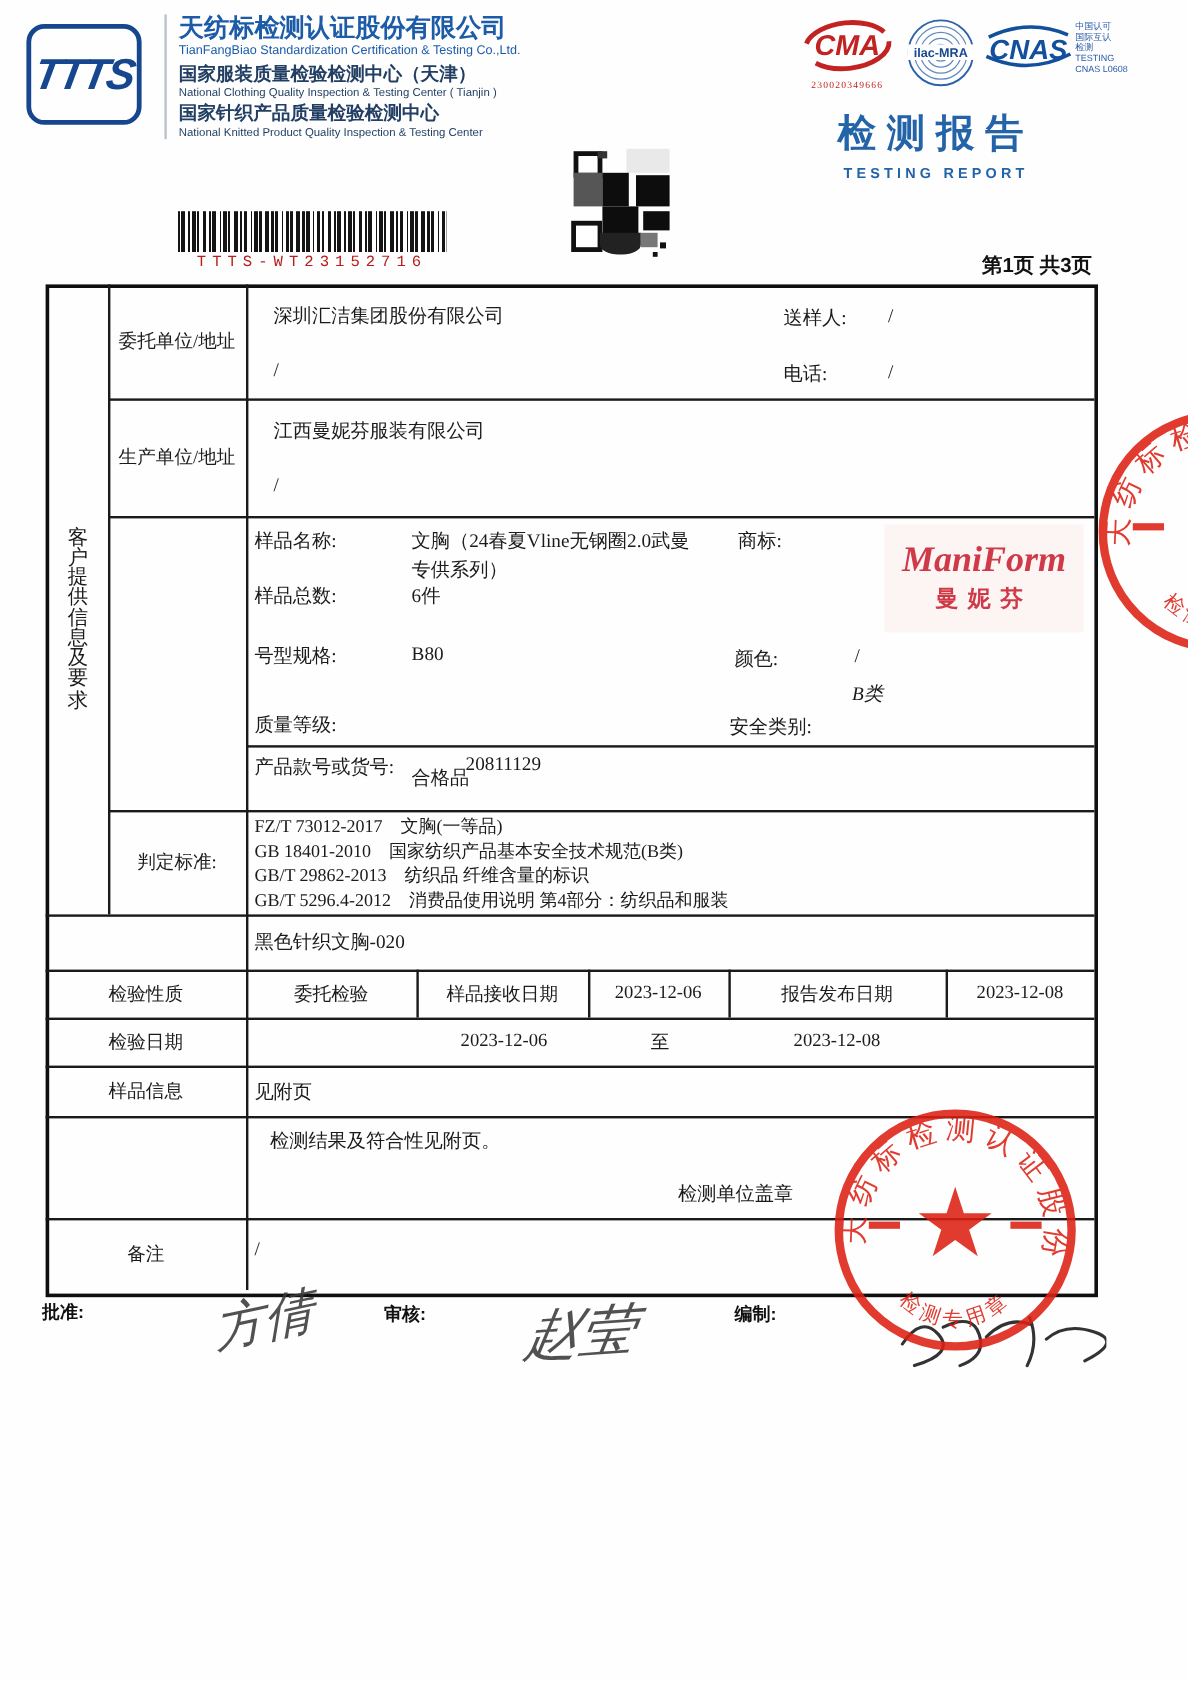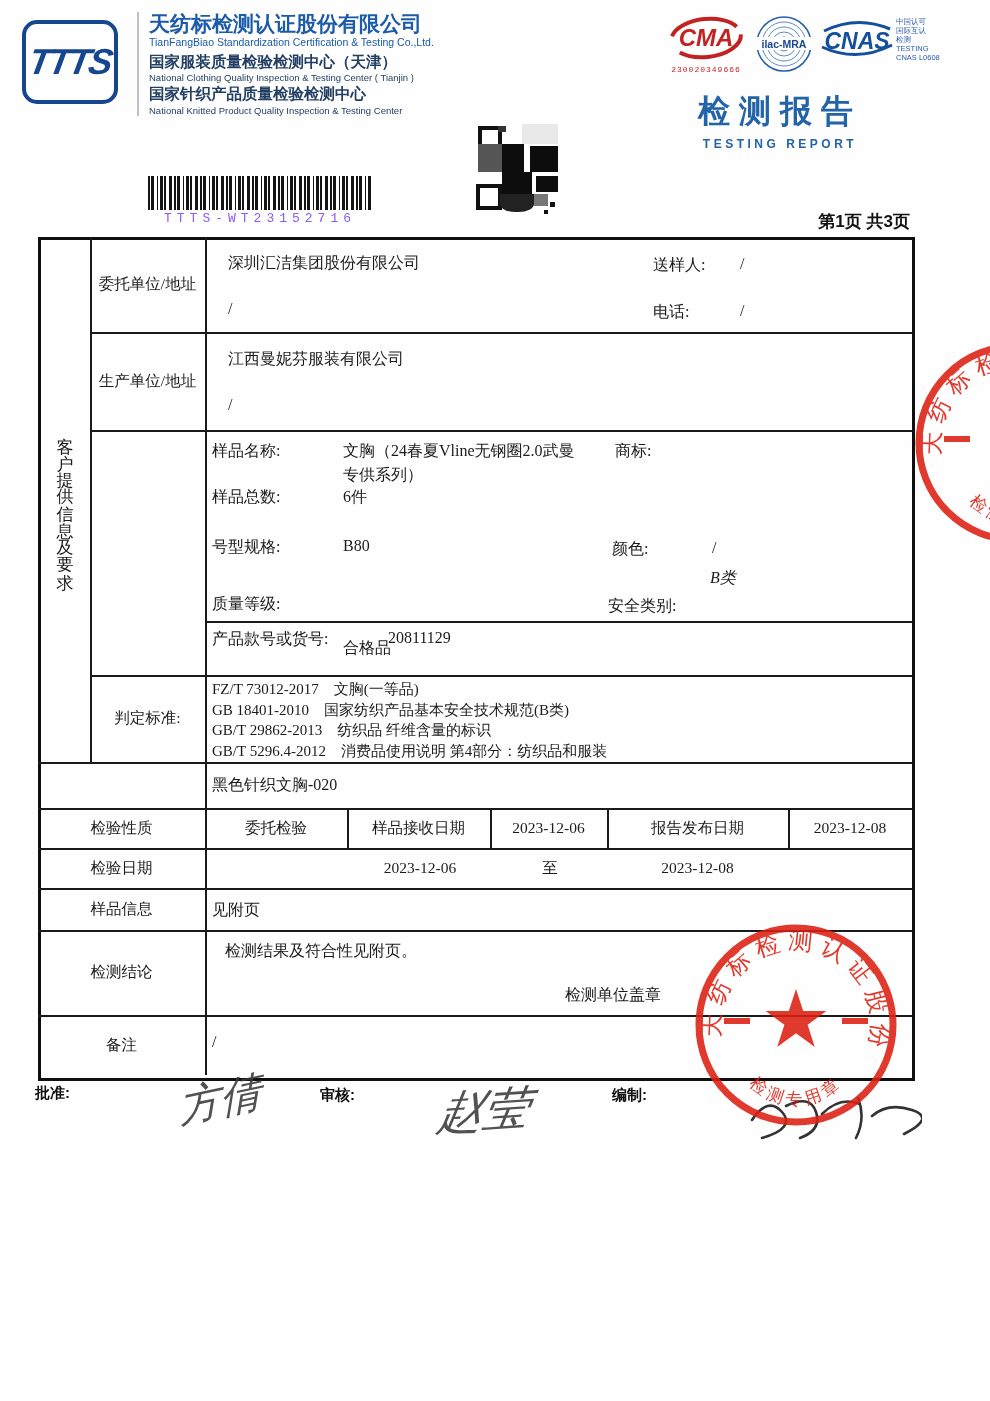--- a/index.html
+++ b/index.html
@@ -19,32 +19,32 @@
   .hdr-div{position:absolute;left:137px;top:12px;width:2px;height:104px;background:#b9c3cd;}
   .co{position:absolute;left:149px;top:13px;line-height:1.05;}
   .co .cn1{font-family:"Liberation Sans",sans-serif;font-weight:bold;font-size:21px;color:#1b5ba8;}
   .co .en1{font-family:"Liberation Sans",sans-serif;font-size:10.5px;color:#1b5ba8;margin-top:2px;}
   .co .cn2{font-family:Liberation Mono, monospace;font-weight:bold;font-size:15.5px;color:#223f63;margin-top:7px;}
   .co .en2{font-family:"Liberation Sans",sans-serif;font-size:9.5px;color:#223f63;margin-top:2px;}
   .rpt-title{position:absolute;left:690px;top:90px;width:180px;text-align:center;color:#2363a8;}
   .rpt-title .cn{font-family:"Liberation Sans",sans-serif;font-weight:bold;font-size:32px;letter-spacing:9px;}
   .rpt-title .en{font-family:"Liberation Sans",sans-serif;font-weight:bold;font-size:12px;letter-spacing:3.5px;margin-top:3px;}
   .cma{position:absolute;left:664px;top:15px;width:84px;text-align:center;}
-  .cma .num{font-family:Liberation Mono, monospace;font-size:8px;color:#c32222;letter-spacing:1px;}
+  .cma .num{font-family:Liberation Serif, serif;font-size:8px;color:#c32222;letter-spacing:1px;}
   .ilac{position:absolute;left:754px;top:14px;}
   .cnas{position:absolute;left:818px;top:16px;}
   .cnas-txt{position:absolute;left:896px;top:17px;font-family:"Liberation Sans",sans-serif;
             font-size:7.5px;color:#2a5ca8;line-height:1.2;}
   
   .barcode{position:absolute;left:148px;top:176px;width:224px;height:34px;
     background:repeating-linear-gradient(90deg,#141414 0 2px,#fff 2px 3px,#141414 3px 6px,#fff 6px 9px,
     #141414 9px 10px,#fff 10px 12px,#141414 12px 15px,#fff 15px 16px,#141414 16px 18px,#fff 18px 21px,
     #141414 21px 24px,#fff 24px 26px);}
   .barcode-txt{position:absolute;left:138px;top:211px;width:244px;text-align:center;
-    font-family:"Liberation Mono","DejaVu Sans Mono",monospace;font-size:13px;letter-spacing:5px;color:#8b5cf6;}
+    font-family:"Liberation Mono","DejaVu Sans Mono",monospace;font-size:13px;letter-spacing:5px;color:#b91c1c;}
   .qr{position:absolute;left:474px;top:124px;width:84px;height:92px;}
   .qr div{position:absolute;}
   .pagenum{position:absolute;left:730px;top:210px;width:180px;text-align:right;
     font-family:"Liberation Sans",sans-serif;font-weight:bold;font-size:17px;color:#111;}
   
   .tborder{position:absolute;left:38px;top:237px;width:871px;height:838px;border:3.5px solid #0f0f0f;}
   .vside{position:absolute;left:40px;top:240px;width:50px;height:520px;display:flex;align-items:center;
     justify-content:center;writing-mode:vertical-rl;letter-spacing:17px;font-size:17px;}
   .std{position:absolute;left:212px;top:679px;font-size:15px;line-height:20.5px;white-space:nowrap;}
   
@@ -168,20 +168,24 @@
 
   <div class="cell" style="left:92px;top:334px;width:111px;height:94px;">生产单位/地址</div>
   <div class="txt" style="left:228px;top:349px;">江西曼妮芬服装有限公司</div>
   <div class="txt" style="left:228px;top:396px;">/</div>
 
   <div class="txt" style="left:212px;top:441px;">样品名称:</div>
   <div class="txt" style="left:343px;top:441px;">文胸（24春夏Vline无钢圈2.0武曼</div>
   <div class="txt" style="left:343px;top:465px;">专供系列）</div>
   <div class="txt" style="left:615px;top:441px;">商标:</div>
 
+  <div class="brand">
+    <div class="m1">ManiForm</div>
+    <div class="m2">曼妮芬</div>
+  </div>
 
   <div class="txt" style="left:212px;top:487px;">样品总数:</div>
   <div class="txt" style="left:343px;top:487px;">6件</div>
   <div class="txt" style="left:212px;top:537px;">号型规格:</div>
   <div class="txt" style="left:343px;top:537px;">B80</div>
   <div class="txt" style="left:612px;top:539px;">颜色:</div>
   <div class="txt" style="left:712px;top:539px;">/</div>
   <div class="txt" style="left:212px;top:594px;">质量等级:</div>
   <div class="txt" style="left:343px;top:594px;margin-top:44px;">合格品</div>
   <div class="txt" style="left:608px;top:596px;">安全类别:</div>
@@ -207,21 +211,20 @@
   <div class="cell" style="left:790px;top:810px;width:120px;height:36px;">2023-12-08</div>
 
   <div class="cell" style="left:40px;top:850px;width:163px;height:36px;">检验日期</div>
   <div class="cell" style="left:355px;top:850px;width:130px;height:36px;">2023-12-06</div>
   <div class="cell" style="left:520px;top:850px;width:60px;height:36px;">至</div>
   <div class="cell" style="left:630px;top:850px;width:135px;height:36px;">2023-12-08</div>
 
   <div class="cell" style="left:40px;top:890px;width:163px;height:38px;">样品信息</div>
   <div class="txt" style="left:212px;top:900px;">见附页</div>
 
-  <div class="cell" style="left:40px;top:932px;width:163px;height:81px;">检测结论</div>
   <div class="txt" style="left:225px;top:941px;font-family:Liberation Mono, monospace;">检测结果及符合性见附页。</div>
   <div class="txt" style="left:565px;top:985px;">检测单位盖章</div>
 
   <div class="cell" style="left:40px;top:1017px;width:163px;height:56px;">备注</div>
   <div class="txt" style="left:212px;top:1033px;">/</div>
 
   <div class="flabel" style="left:35px;top:1084px;">批准:</div>
   <div class="sig" style="left:178px;top:1072px;transform:rotate(-12deg) skewX(-8deg);">方倩</div>
   <div class="flabel" style="left:320px;top:1086px;">审核:</div>
   <div class="sig" style="left:438px;top:1080px;font-size:46px;transform:rotate(-4deg) skewX(-14deg);">赵莹</div>

